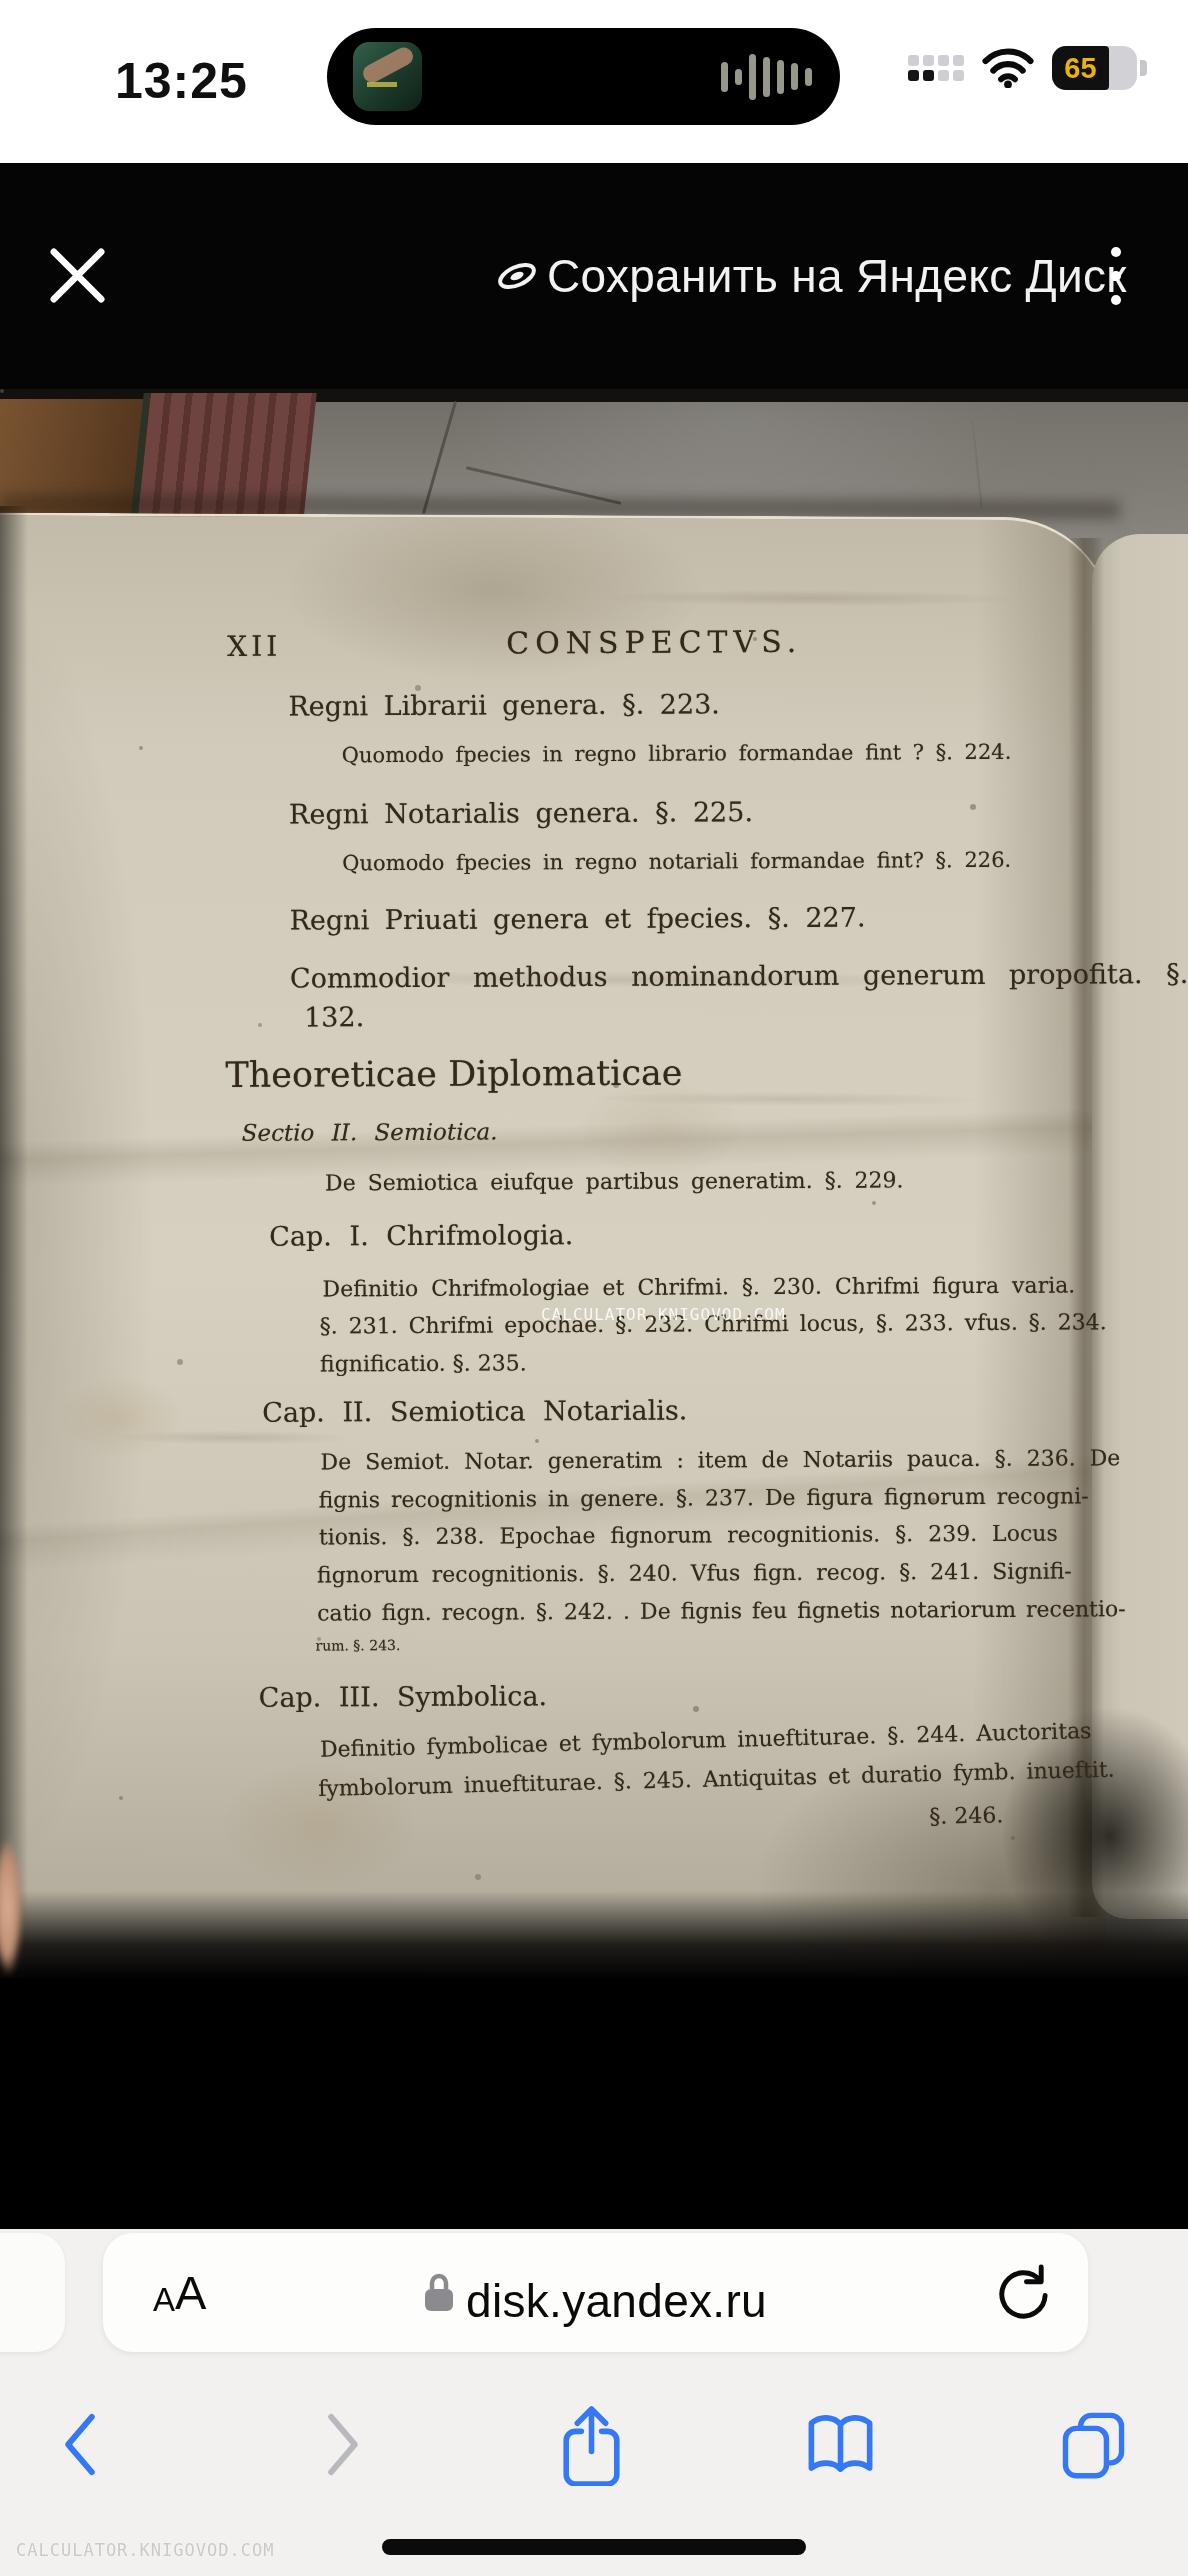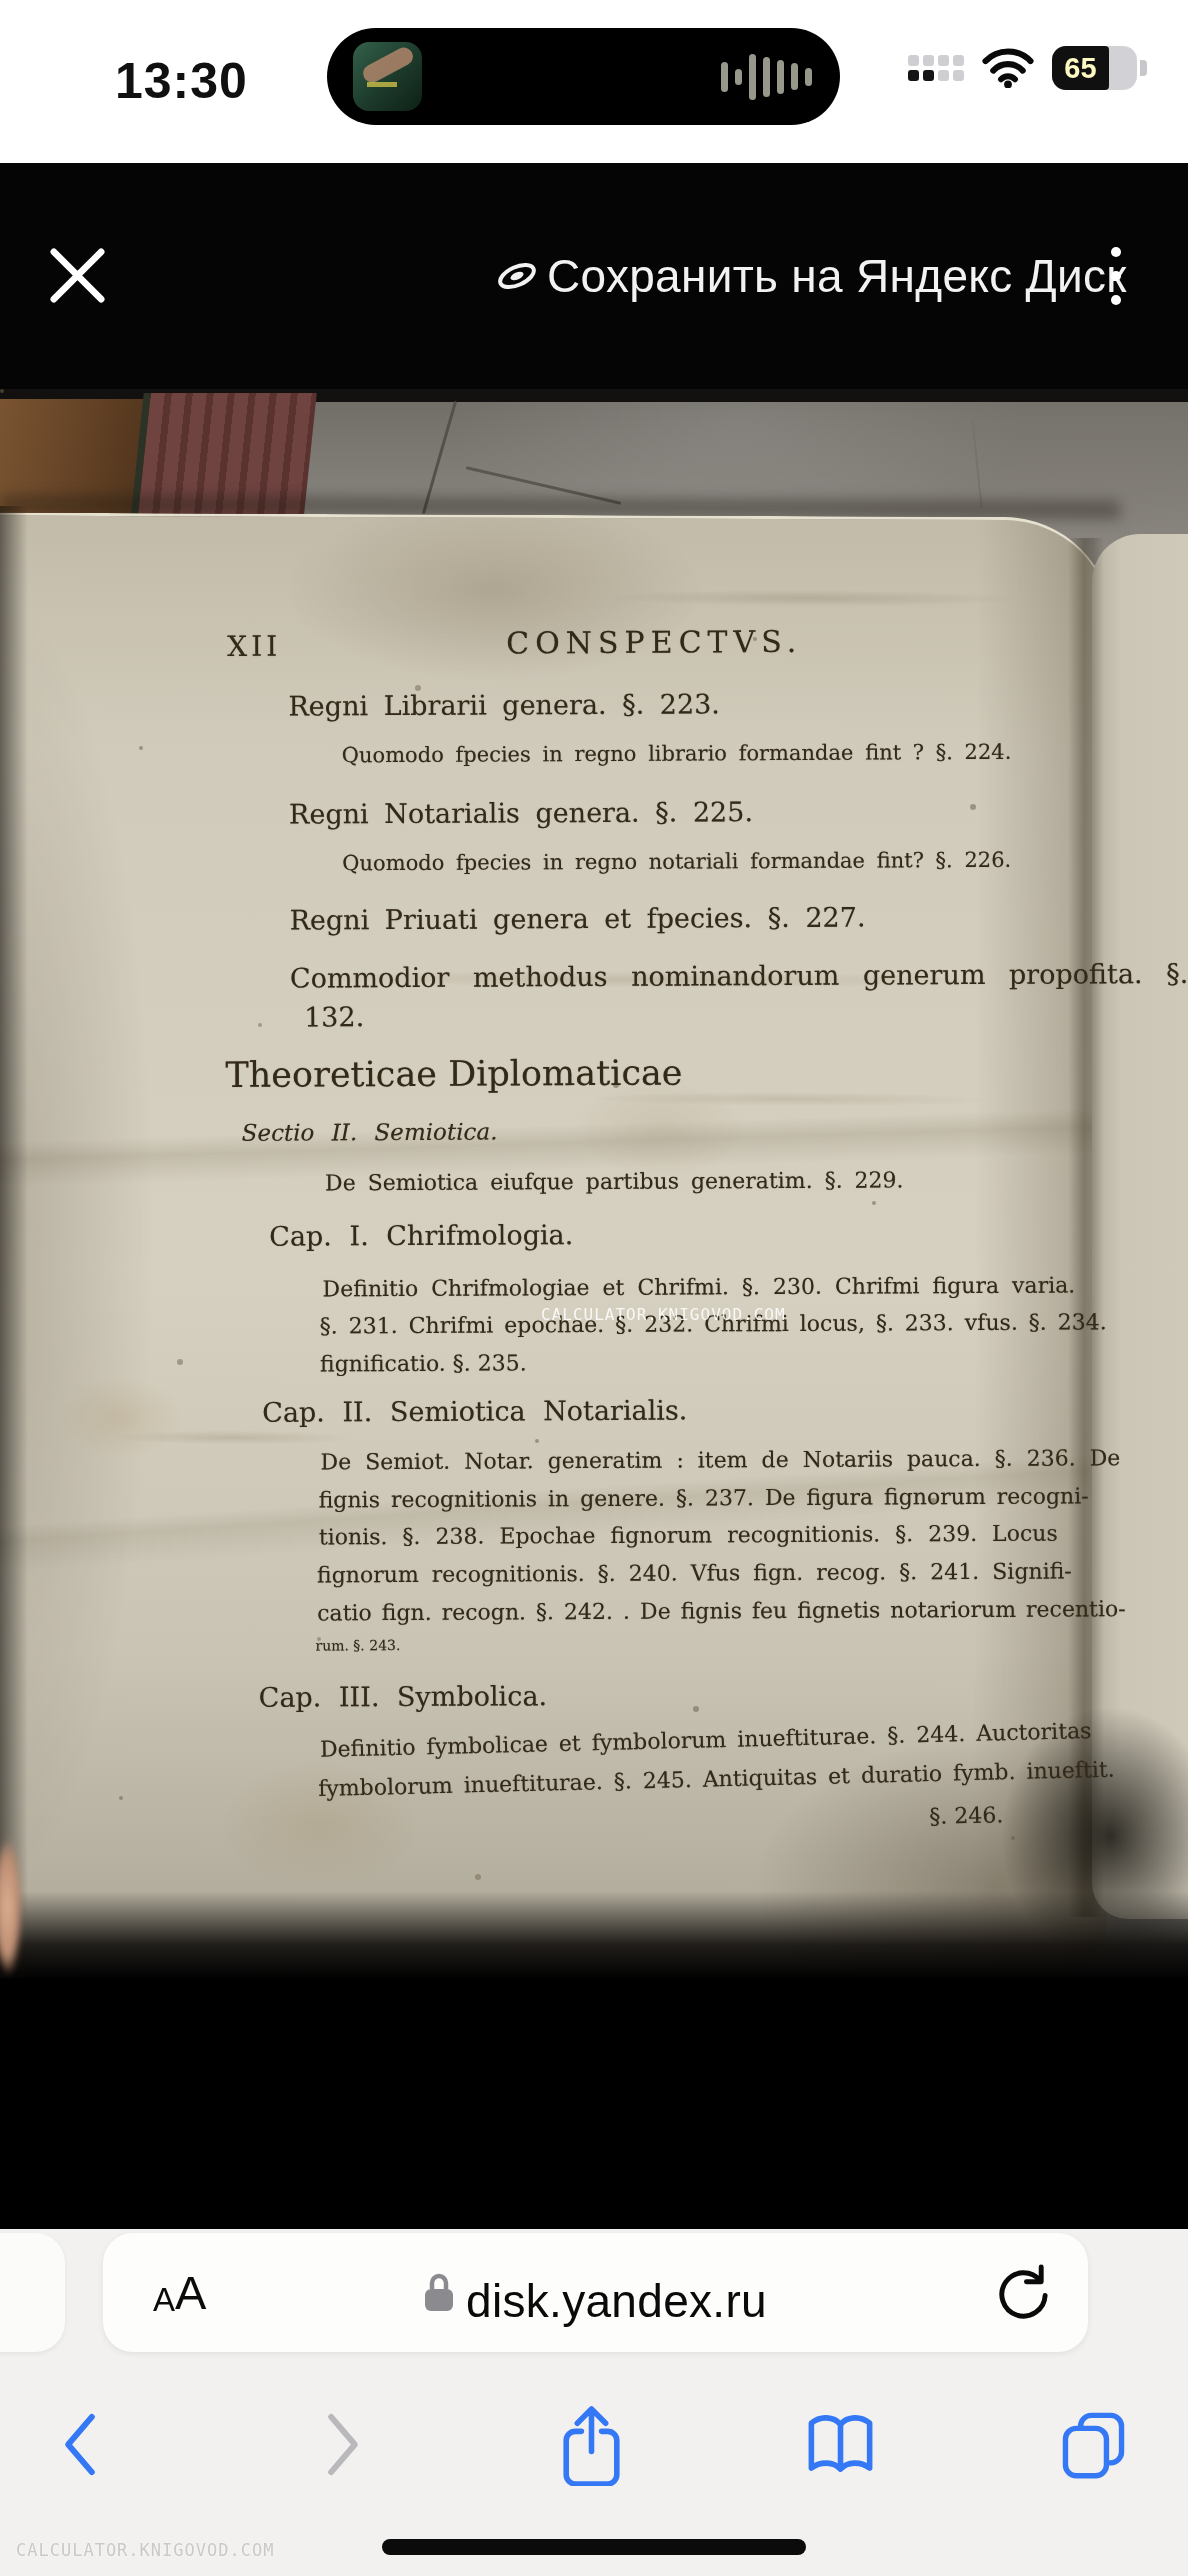--- a/index.html
+++ b/index.html
@@ -20,21 +20,21 @@
   .w1{height:30px}.w2{height:16px}.w3{height:46px}.w4{height:40px}.w5{height:34px}.w6{height:27px}.w7{height:18px}
   .status-icons{position:absolute;right:52px;top:46px;display:flex;align-items:center;gap:18px;}
   .sig{display:grid;grid-template-columns:repeat(4,11px);grid-auto-rows:11px;gap:4px;}
   .sig i{display:block;border-radius:3px;background:#cfcfd3;}
   .sig i.on{background:#141416;}
   .wifi{display:block;}
   .battery{position:relative;width:85px;height:44px;}
   .bat-track{position:absolute;inset:0;background:#d2d2d6;border-radius:14px;}
   .bat-fill{position:absolute;left:0;top:0;width:57px;height:44px;background:#101010;border-radius:14px 4px 4px 14px;
             display:flex;align-items:center;justify-content:center;}
-  .bat-fill span{color:#fef9c3;font-size:29px;font-weight:700;letter-spacing:0;}
+  .bat-fill span{color:#eab308;font-size:29px;font-weight:700;letter-spacing:0;}
   .bat-nub{position:absolute;right:-10px;top:14px;width:7px;height:16px;background:#c8c8cc;border-radius:0 4px 4px 0;}
 
   
   .viewer-header{position:absolute;left:0;top:163px;width:1189px;height:226px;background:#050505;}
   .close-btn{position:absolute;left:42px;top:77px;width:71px;height:71px;background:none;border:none;padding:0;cursor:pointer;}
   .save-btn{position:absolute;left:491px;top:65px;height:95px;display:flex;align-items:center;gap:4px;
             background:none;border:none;padding:0;cursor:pointer;}
   .save-label{color:#f2f2f2;font-size:46px;letter-spacing:0.3px;white-space:nowrap;}
   .menu-btn{position:absolute;right:44px;top:73px;width:59px;height:79px;background:none;border:none;cursor:pointer;
             display:flex;flex-direction:column;align-items:center;justify-content:center;gap:14px;}
@@ -158,21 +158,21 @@
   .corner-watermark{position:absolute;left:16px;top:311px;color:#cbc9c5;
       font-family:"DejaVu Sans Mono","Liberation Mono",monospace;font-size:17px;letter-spacing:1px;
       text-shadow:0 0 2px rgba(255,255,255,.8);}
 </style>
 </head>
 <body>
 
 <div class="screen">
 
   <div class="status-bar">
-    <div class="time">13:30</div>
+    <div class="time">13:25</div>
     <div class="island">
       <div class="album-art"></div>
       <div class="wave">
         <i class="w1"></i>
           <i class="w2"></i>
           <i class="w3"></i>
           <i class="w4"></i>
           <i class="w5"></i>
           <i class="w6"></i>
           <i class="w7"></i>

